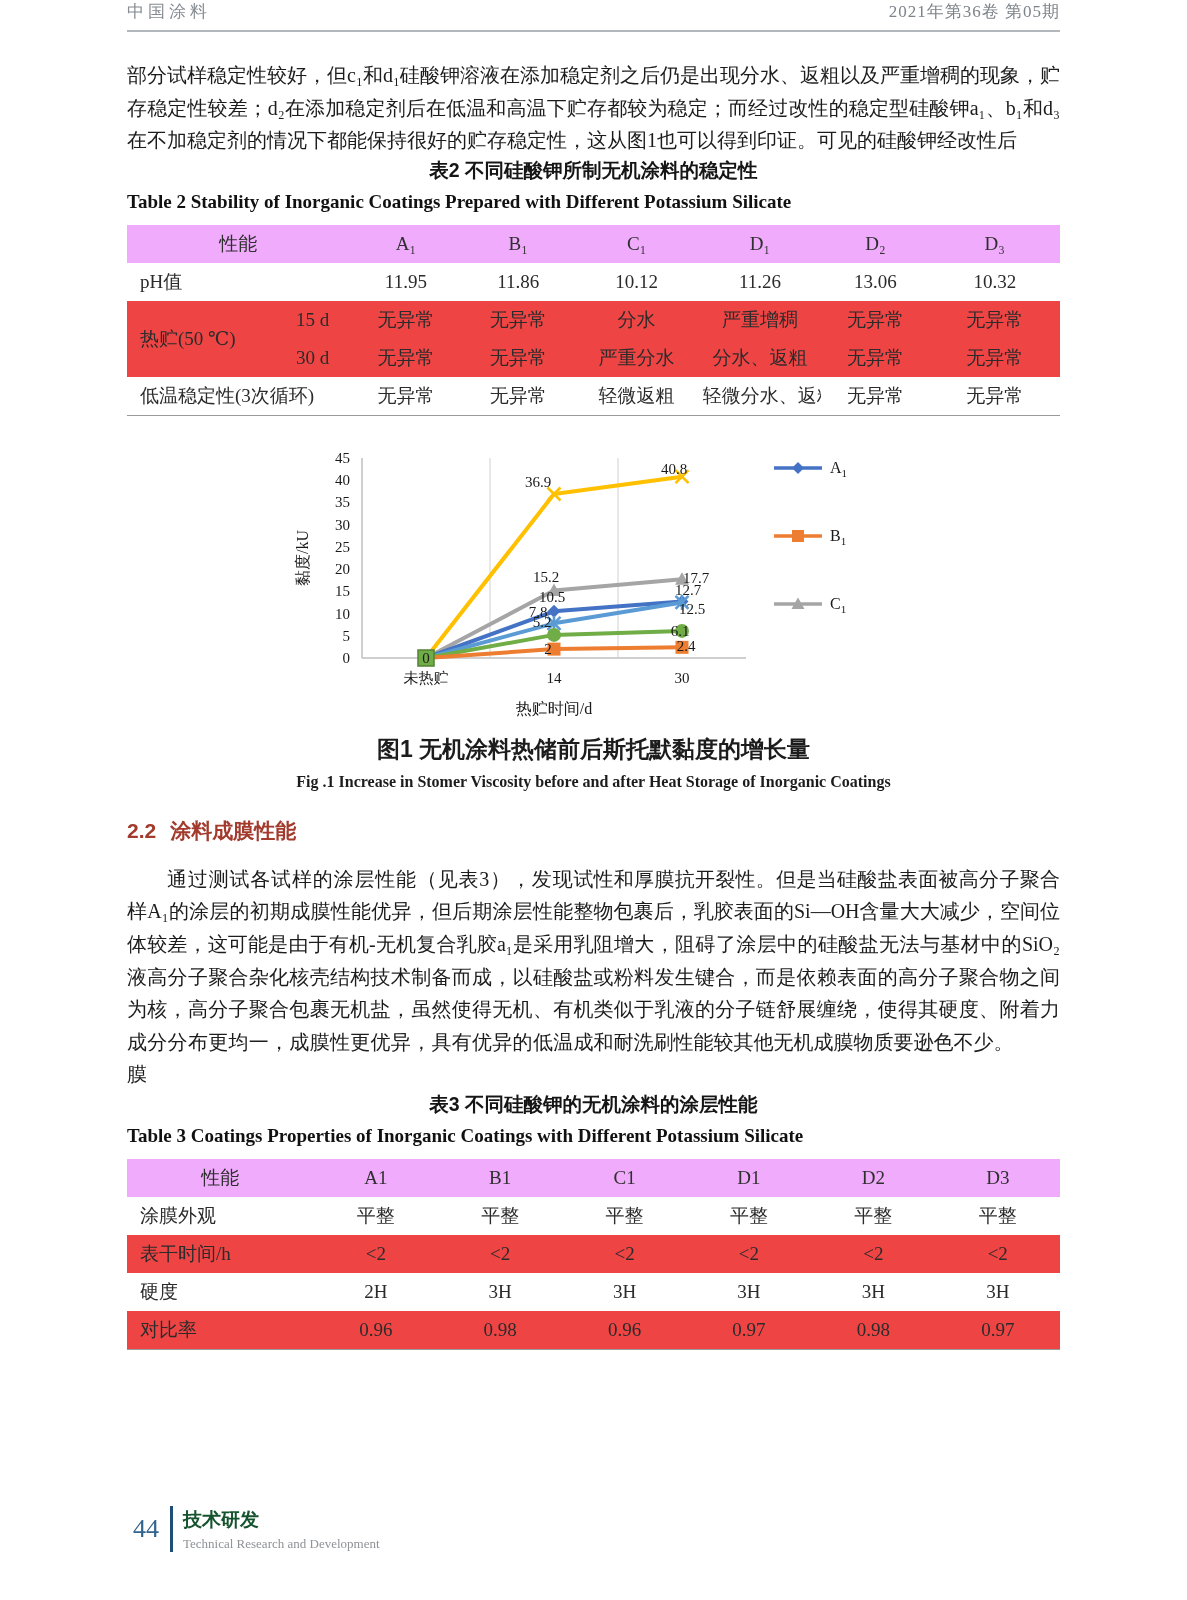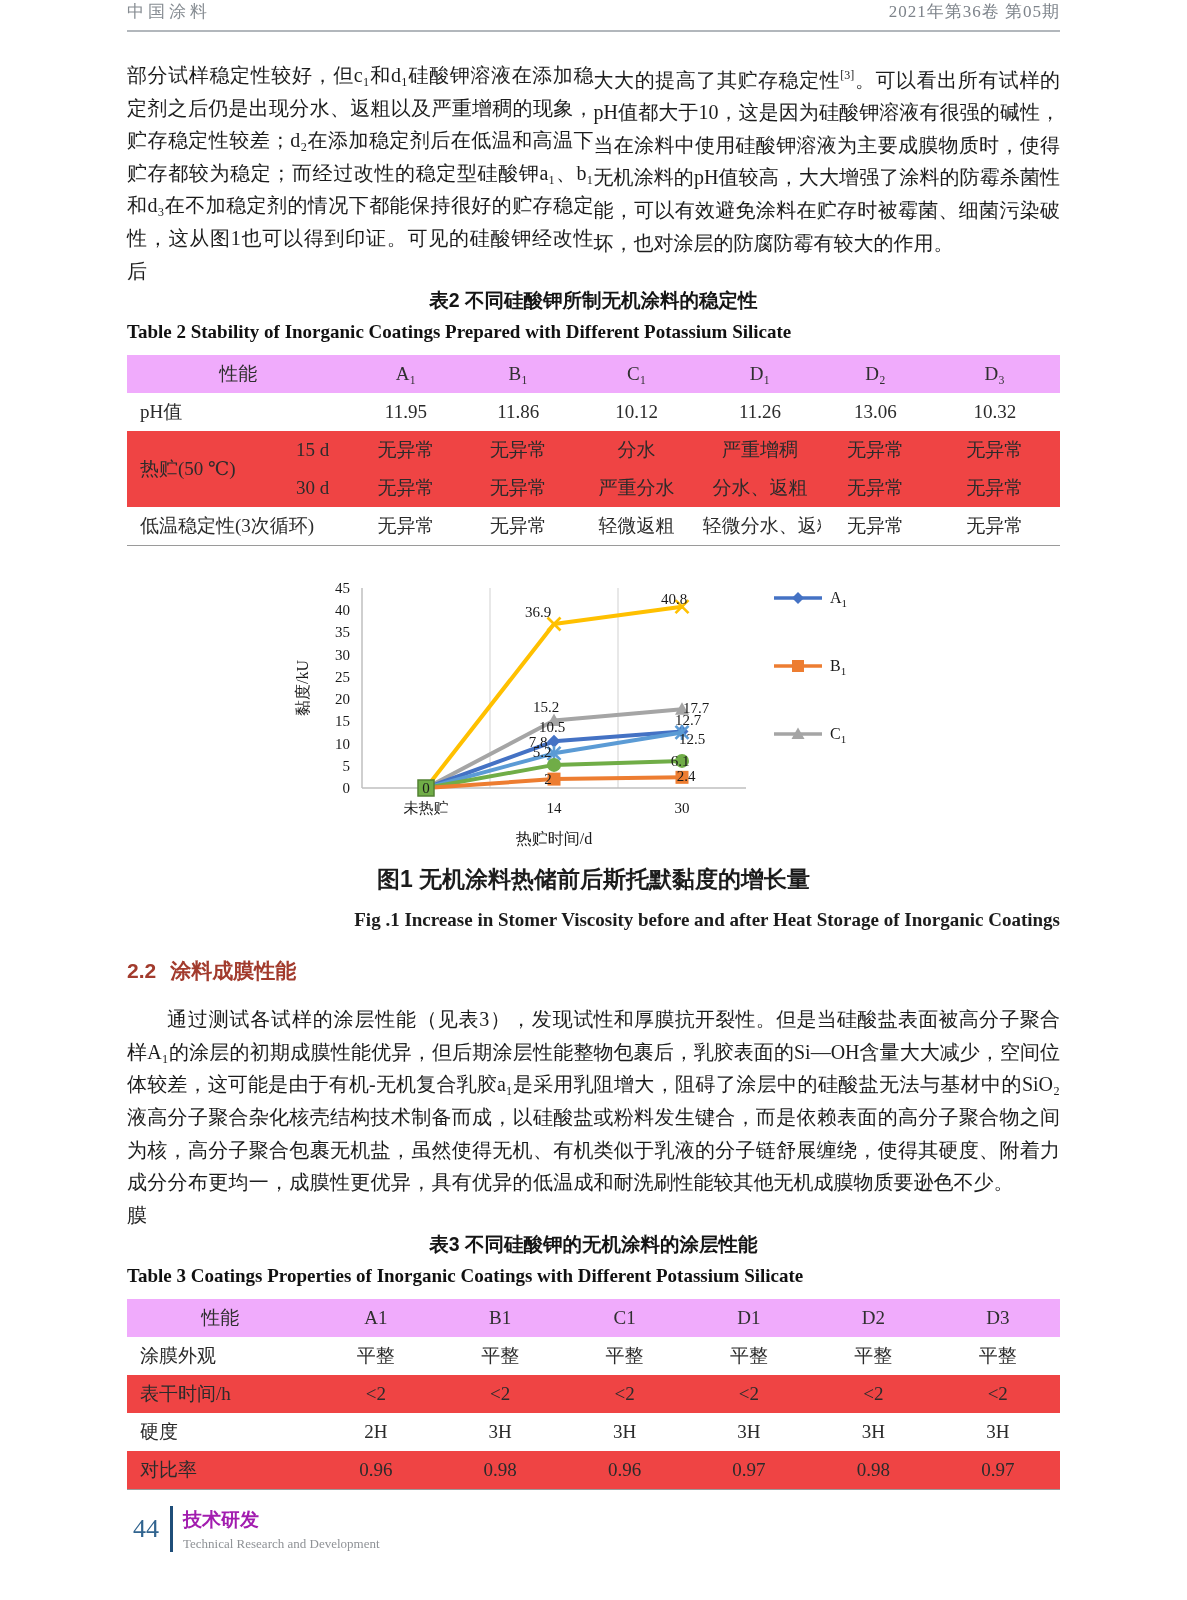--- a/index.html
+++ b/index.html
@@ -31,49 +31,48 @@
   table.ptable th,table.ptable td{font-weight:normal;text-align:center;height:34px;padding:2px 4px;
                overflow:hidden;white-space:nowrap;}
   table.ptable tr.hdr th{background:#f0abfc;color:#2f2f2f;}
   table.ptable tr.pink td{background:#ef4444;}
   table.ptable td.name{text-align:left;padding-left:13px;}
 
   
   .chart-wrap{display:flex;justify-content:center;margin-top:24px;}
   .fig-cap-zh{margin-top:2px;text-align:center;font-family:"Liberation Sans","DejaVu Sans",sans-serif;
               font-weight:bold;font-size:23px;}
-  .fig-cap-en{margin-top:14px;text-align:right;font-weight:bold;font-size:19px;}
+  .fig-cap-en{margin-top:8px;text-align:center;font-weight:bold;font-size:16px;}
 
   
   .sec-head{margin-top:26px;font-family:"Liberation Sans","DejaVu Sans",sans-serif;font-weight:bold;
             font-size:21px;color:#a23b2d;}
   .sec-head .num{margin-right:14px;}
 
   
   .pg-footer{position:absolute;left:133px;bottom:48px;display:flex;align-items:center;}
   .pg-num{font-size:26px;color:#31648f;margin-right:11px;}
   .foot-bar{width:3px;height:46px;background:#1f4e79;margin-right:10px;}
-  .foot-zh{font-family:"Liberation Sans","DejaVu Sans",sans-serif;font-weight:bold;font-size:19px;color:#a21caf;}
+  .foot-zh{font-family:"Liberation Sans","DejaVu Sans",sans-serif;font-weight:bold;font-size:19px;color:#14532d;}
   .foot-en{font-size:13px;color:#8f9296;margin-top:3px;}
 </style>
 </head>
 <body>
 
 <div class="page">
   <div class="content">
 
     <div class="pg-header">
       <span class="journal">中国涂料</span>
       <span class="issue">2021年第36卷  第05期</span>
     </div>
     <div class="header-rule"></div>
 
     <div class="twocol">
       <div class="col">部分试样稳定性较好，但c₁和d₁硅酸钾溶液在添加稳定剂之后仍是出现分水、返粗以及严重增稠的现象，贮存稳定性较差；d₂在添加稳定剂后在低温和高温下贮存都较为稳定；而经过改性的稳定型硅酸钾a₁、b₁和d₃在不加稳定剂的情况下都能保持很好的贮存稳定性，这从图1也可以得到印证。可见的硅酸钾经改性后</div>
-      <div class="col">大大的提高了其贮存稳定性<sup>[3]</sup>。可以看出所有试样的pH值都大于10，这是因为硅酸钾溶液有很强的碱性，当在涂料中使用硅酸钾溶液为主要成膜物质时，使得无机涂料的pH值较高，大大增强了涂料的防霉杀菌性能，可以有效避免涂料在贮存时被霉菌、细菌污染破坏，也对涂层的防腐防霉有较大的作用。</div>
     </div>
 
     <div class="cap-zh">表2  不同硅酸钾所制无机涂料的稳定性</div>
     <div class="cap-en">Table 2  Stability of Inorganic Coatings Prepared with Different Potassium Silicate</div>
     <table class="ptable">
       <colgroup>
         <col style="width:148px">
           <col style="width:74px">
           <col style="width:112px">
           <col style="width:112px">

